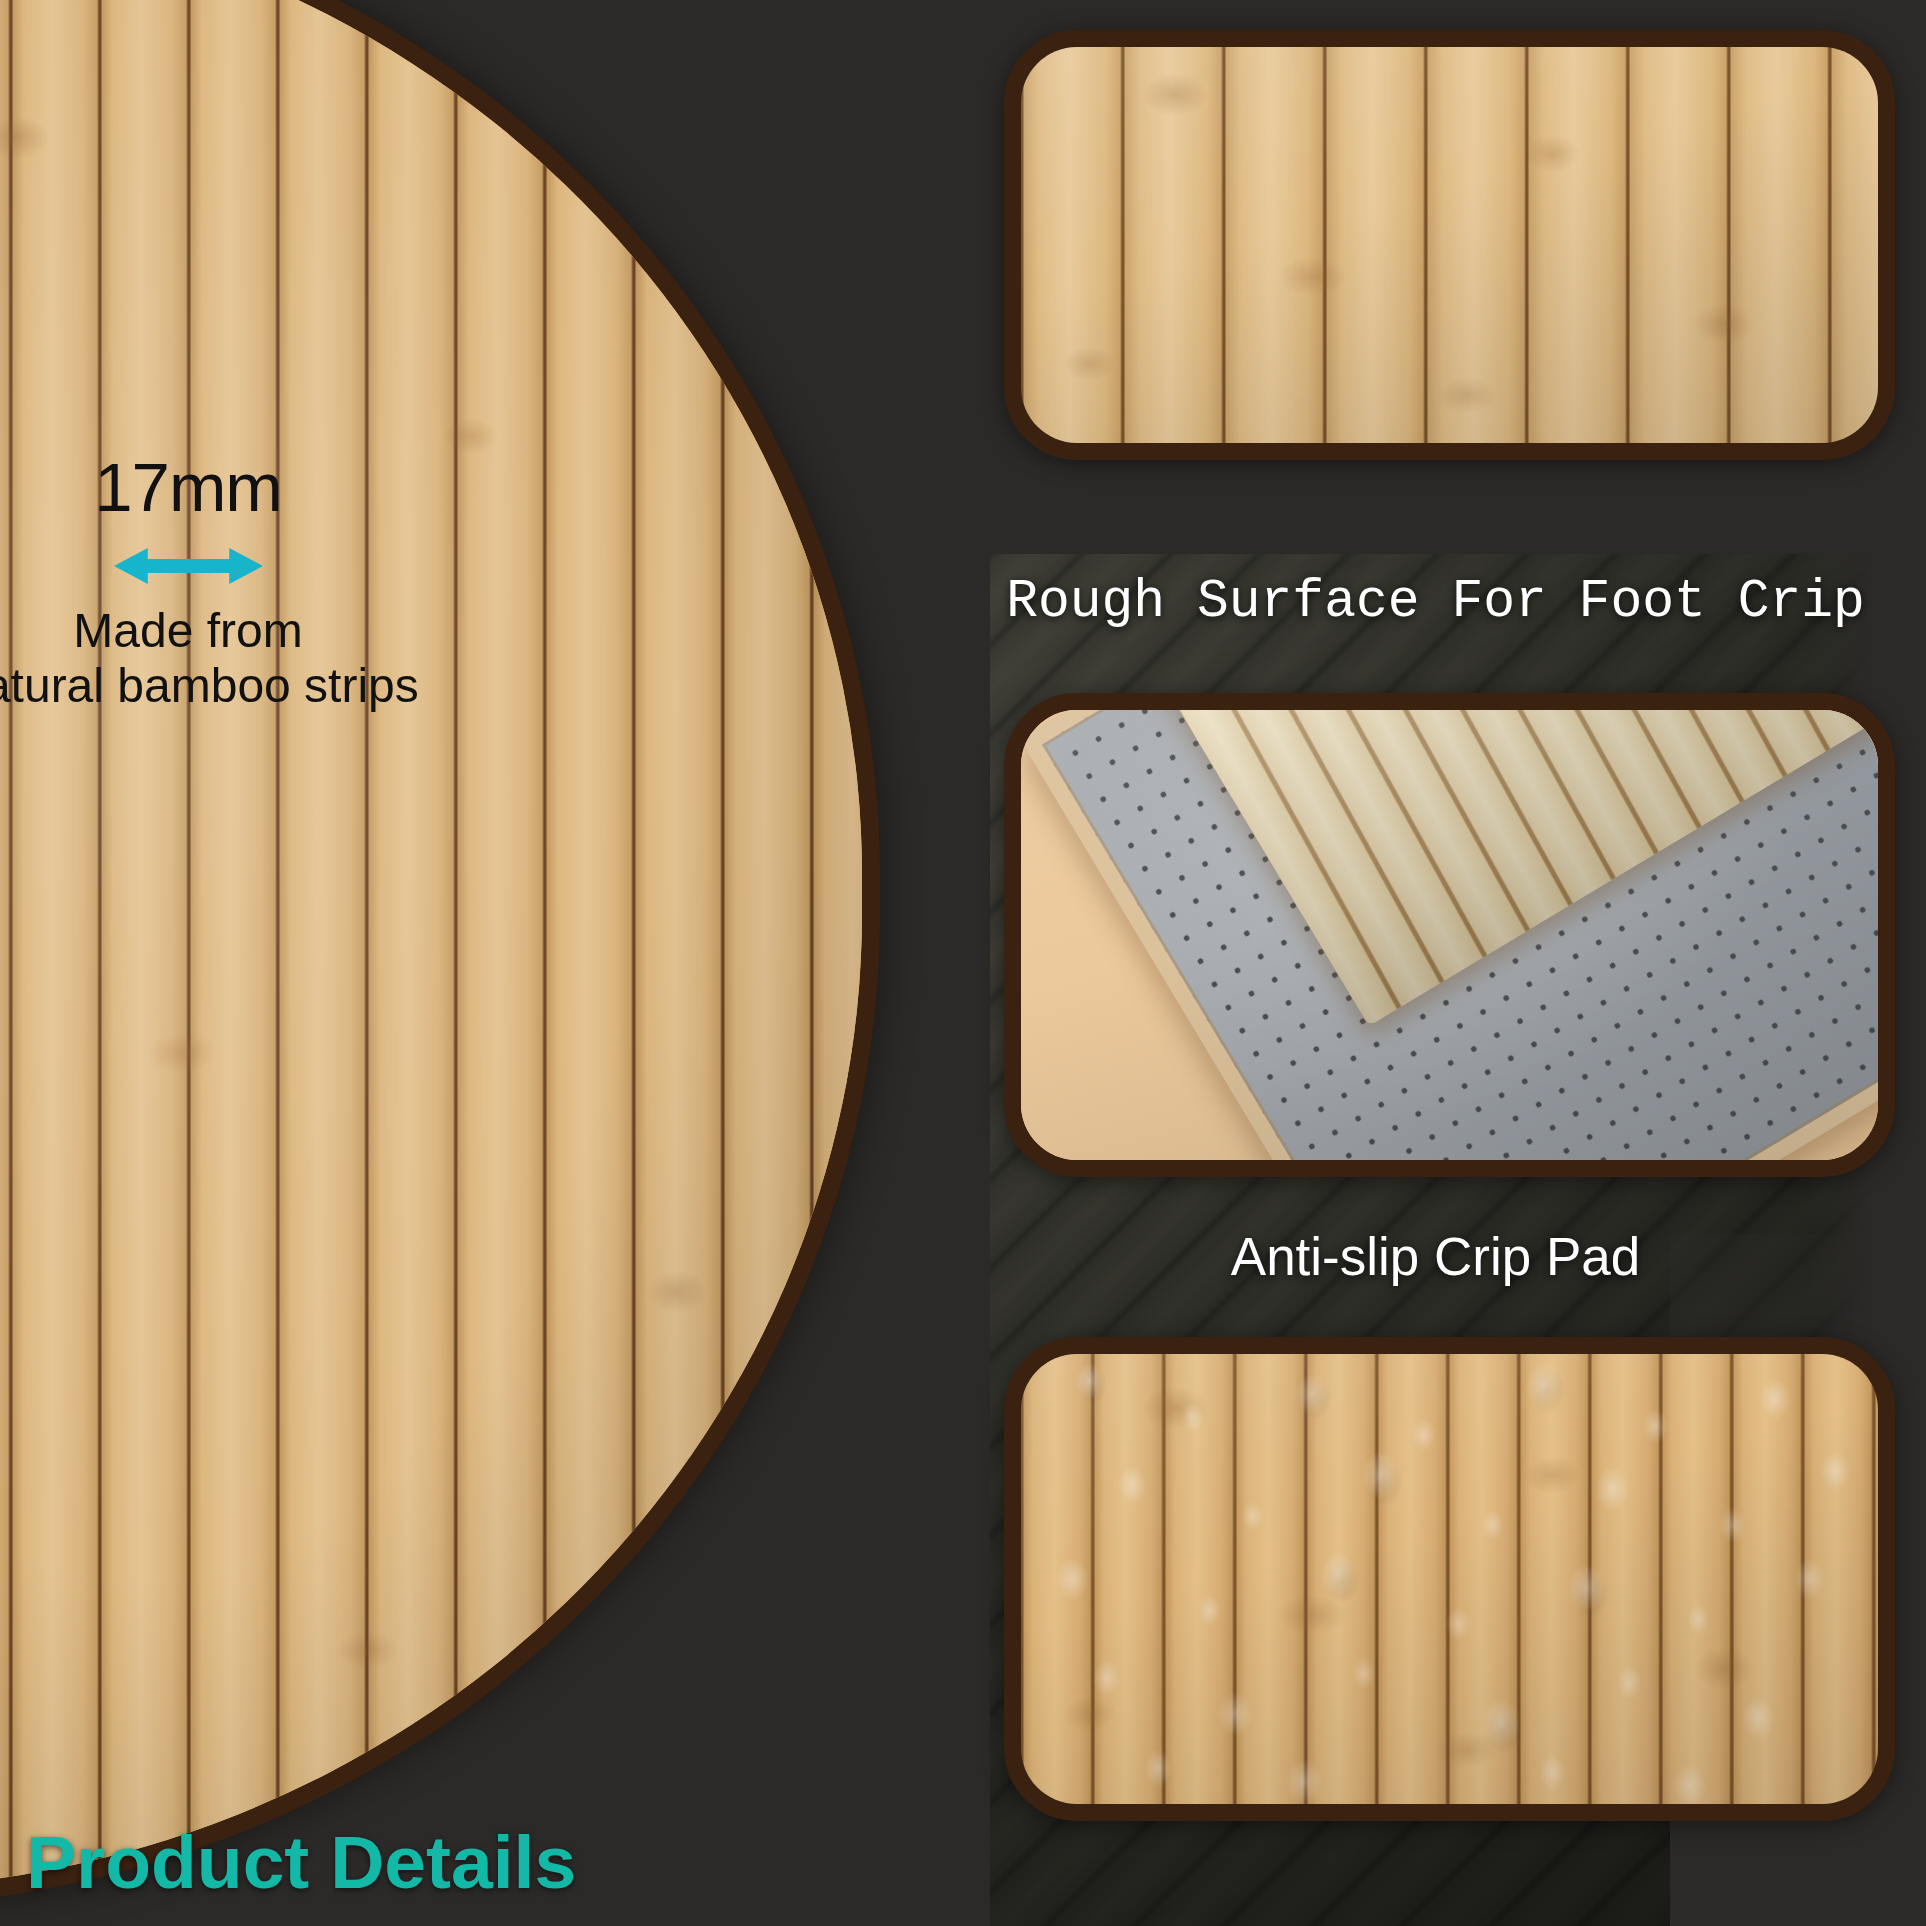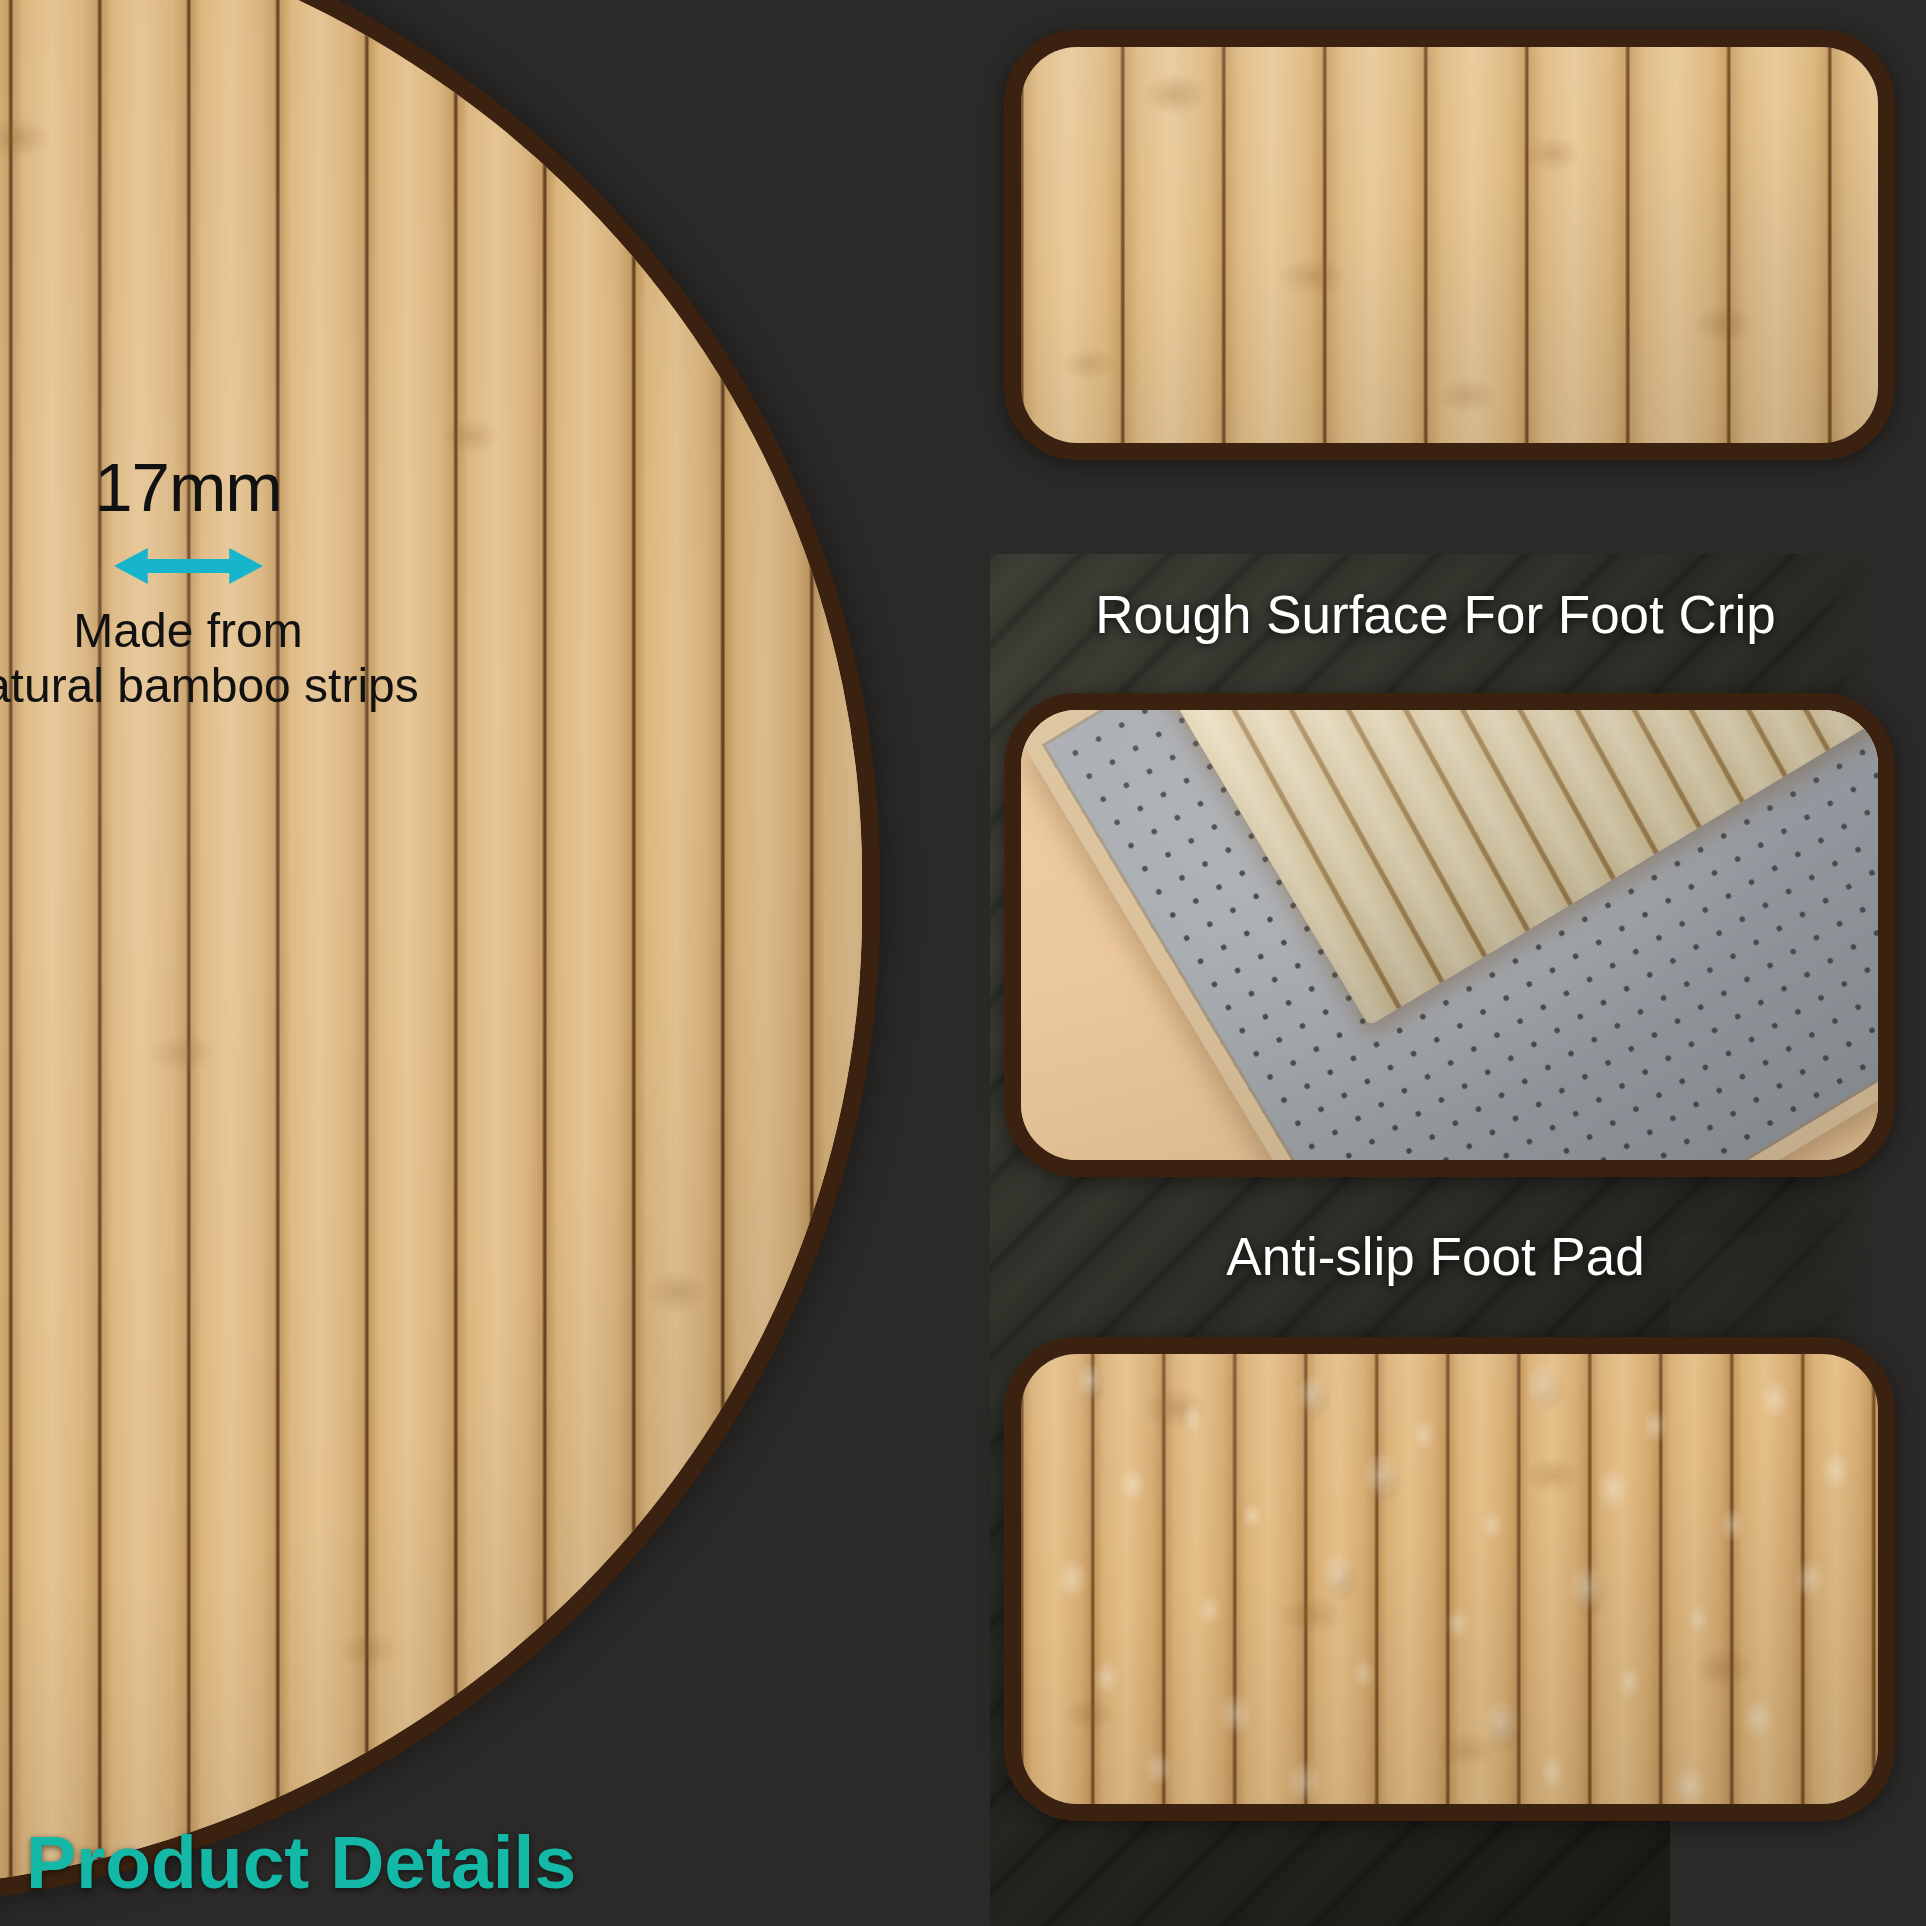--- a/index.html
+++ b/index.html
@@ -220,21 +220,21 @@
   .card-caption {
     position: absolute;
     width: 931px;
     text-align: center;
     color: #ffffff;
     font-size: 53px;
     font-weight: 400;
     text-shadow: 0 2px 8px rgba(0,0,0,0.75);
     white-space: nowrap;
   }
-  .cap-1 { left: 970px; top: 584px; }
+  .cap-1 { left: 970px; top: 572px; font-family: Liberation Mono, monospace; }
   .cap-2 { left: 970px; top: 1226px; }
   .cap-3 { left: 970px; top: 1841px; }
 
   
   .pad-scene { position: absolute; inset: 0; background: #ecc99c; }
   .pad-mat {
     position: absolute;
     left: 208px;
     top: -119px;
     width: 812px;
@@ -405,21 +405,21 @@
       </div>
 
       <div class="pad-flap">
         <div class="pad-flap-face"></div>
         <div class="pad-flap-shade"></div>
       </div>
 
     </div>
     <div class="card-shade"></div>
   </div>
-  <div class="card-caption cap-2">Anti-slip Foot Pad</div>
+  <div class="card-caption cap-2">Anti-slip Crip Pad</div>
 
   <div class="card card-3">
     <div class="bamboo v3"></div>
     <div class="knots"></div>
     <div class="droplets-shadow"></div>
     <div class="droplets"></div>
     <div class="card-shade"></div>
   </div>
 
 </div>

